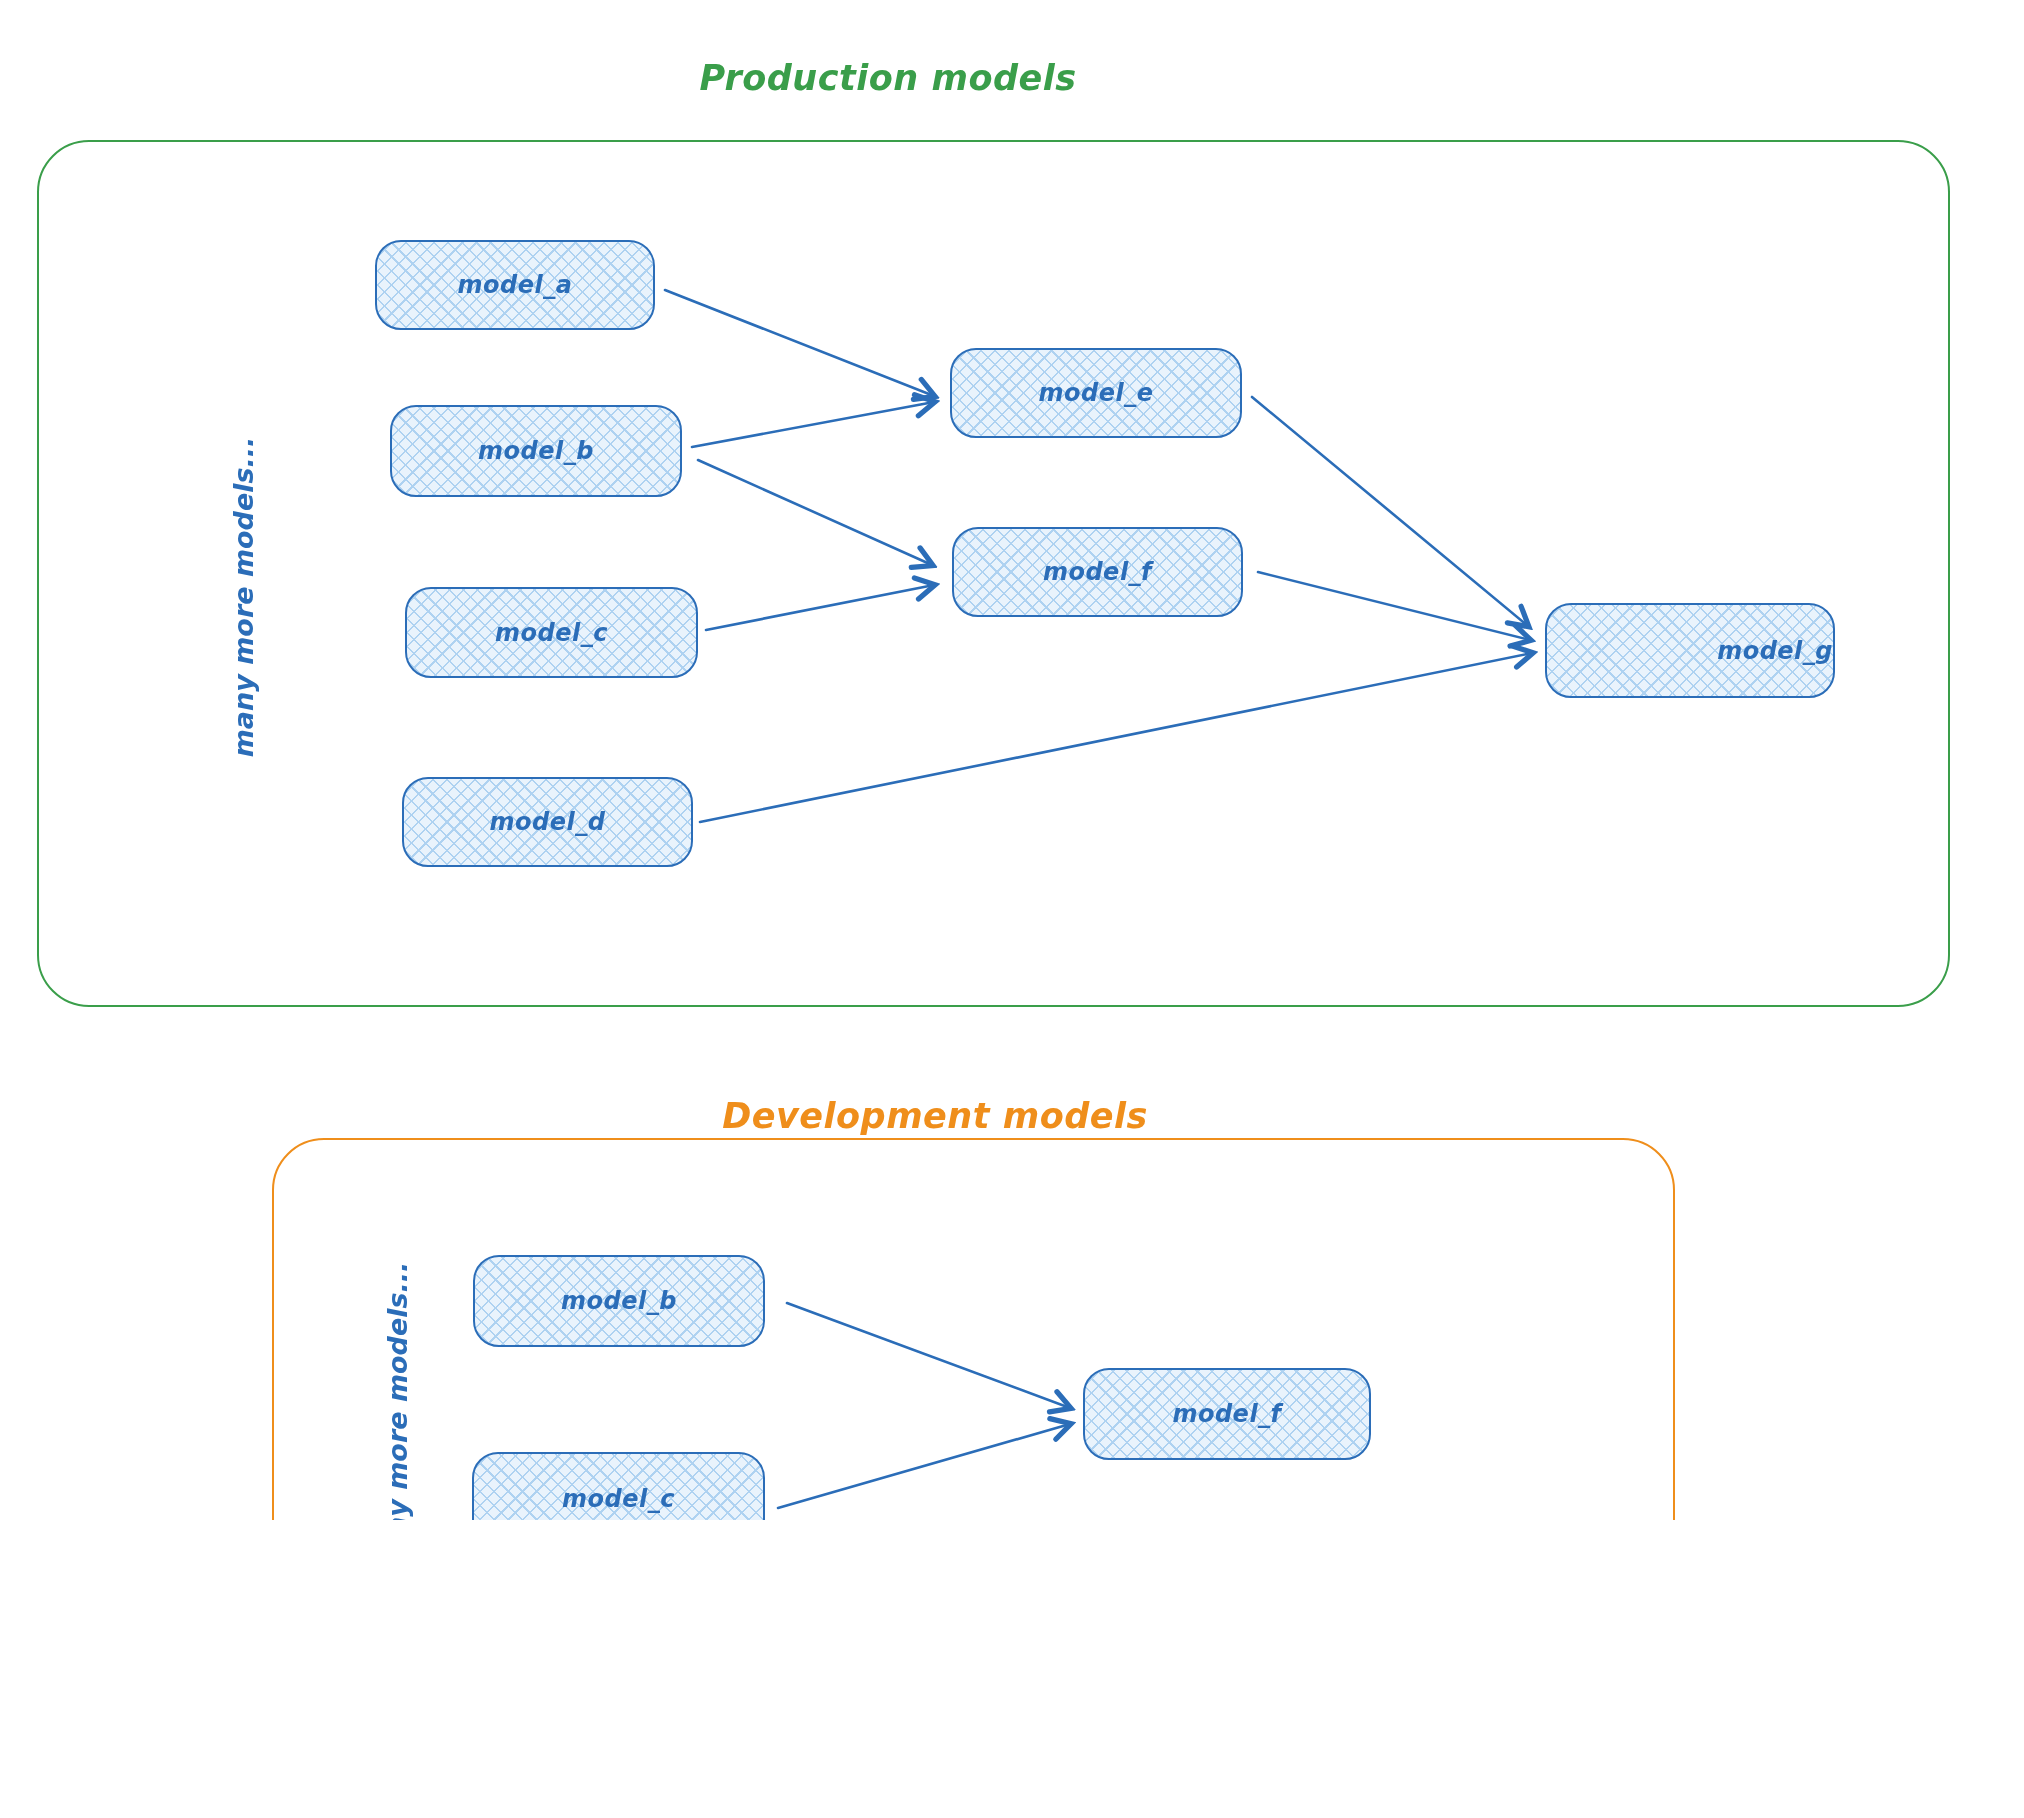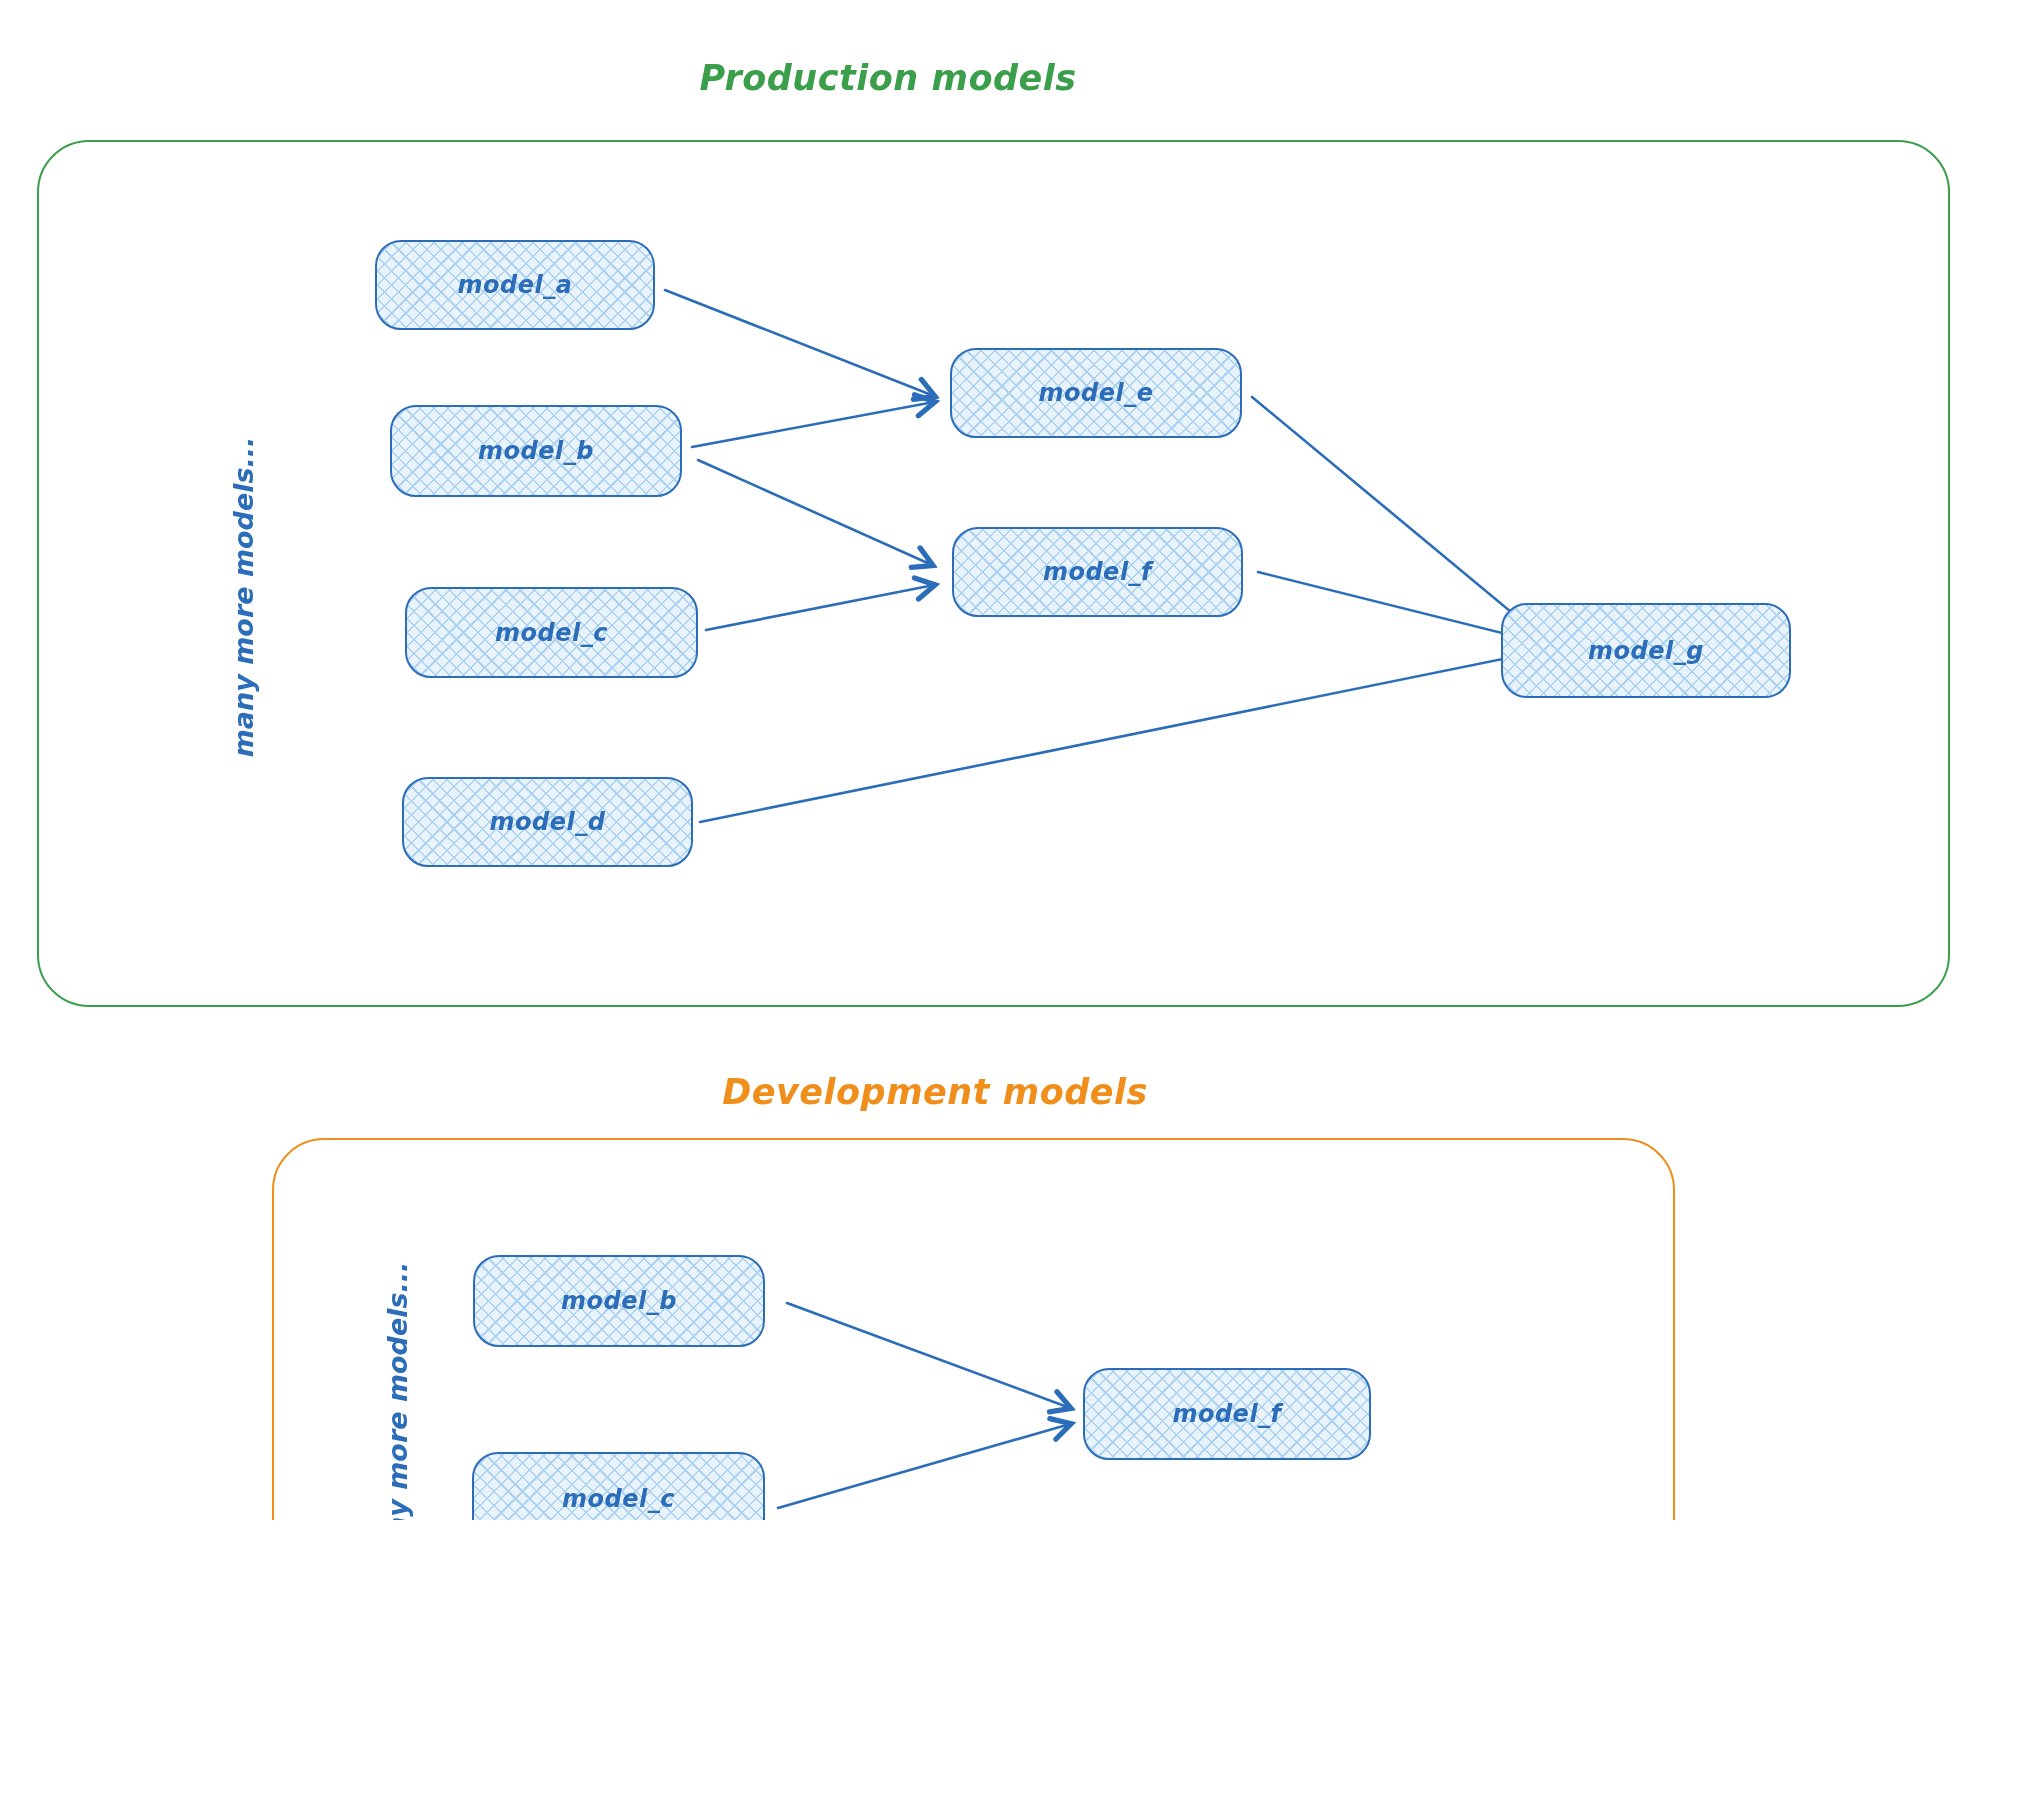--- a/index.html
+++ b/index.html
@@ -84,21 +84,21 @@
 <body>
 
 <div id="canvas">
 
   <div class="section-title title-production" style="left:638px; top:58px; width:500px;">Production models</div>
 
   <div class="section-frame frame-production" style="left:37px; top:140px; width:1913px; height:867px;"></div>
 
   <div class="side-label" style="left:243px; top:597px;">many more models...</div>
 
-  <div class="section-title title-development" style="left:685px; top:1072px; width:500px;">Development models</div>
+  <div class="section-title title-development" style="left:685px; top:1096px; width:500px;">Development models</div>
 
   <div class="section-frame frame-development" style="left:272px; top:1138px; width:1403px; height:592px;"></div>
 
   <div class="side-label" style="left:397px; top:1422px;">many more models...</div>
 
   <svg id="edges" xmlns="http://www.w3.org/2000/svg">
     <defs>
       <marker id="ah" viewBox="0 0 12 12" refX="9.5" refY="6" markerWidth="11" markerHeight="11" orient="auto">
         <path class="arrowhead-path" d="M2 1.5 L10 6 L2 10.5" stroke-width="2.2" stroke-linecap="round"></path>
       </marker>
@@ -127,21 +127,21 @@
   </div>
   <div class="node" style="left:402px; top:777px; width:291px; height:90px;">
     <span>model_d</span>
   </div>
   <div class="node" style="left:950px; top:348px; width:292px; height:90px;">
     <span>model_e</span>
   </div>
   <div class="node" style="left:952px; top:527px; width:291px; height:90px;">
     <span>model_f</span>
   </div>
-  <div class="node" style="left:1501px; top:603px; width:290px; height:95px;">
+  <div class="node" style="left:1545px; top:603px; width:290px; height:95px;justify-content:flex-end;">
     <span>model_g</span>
   </div>
 
   <div class="node" style="left:473px; top:1255px; width:292px; height:92px;">
     <span>model_b</span>
   </div>
   <div class="node" style="left:472px; top:1452px; width:293px; height:93px;">
     <span>model_c</span>
   </div>
   <div class="node" style="left:1083px; top:1368px; width:288px; height:92px;">

